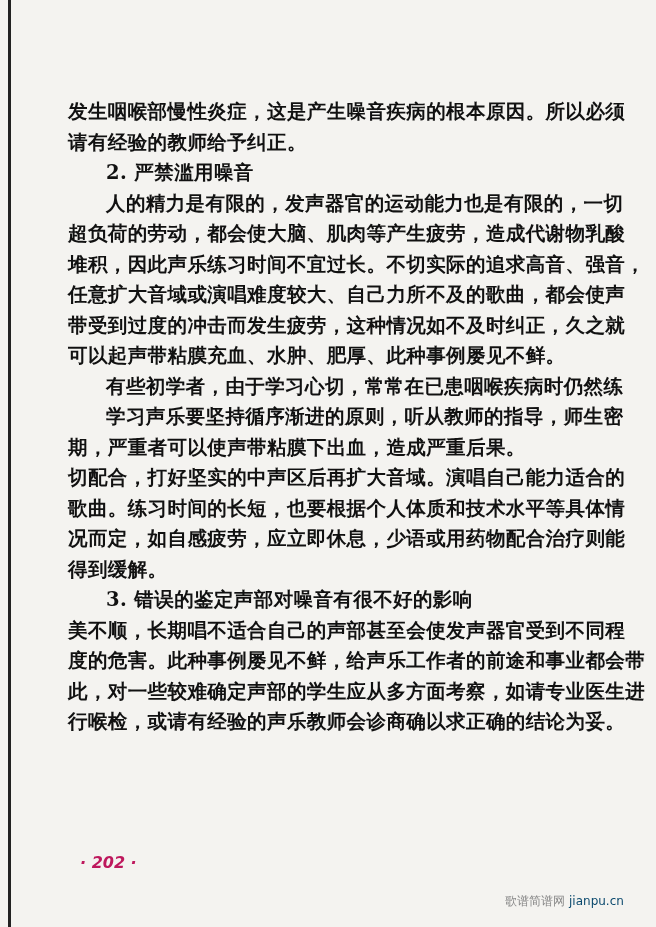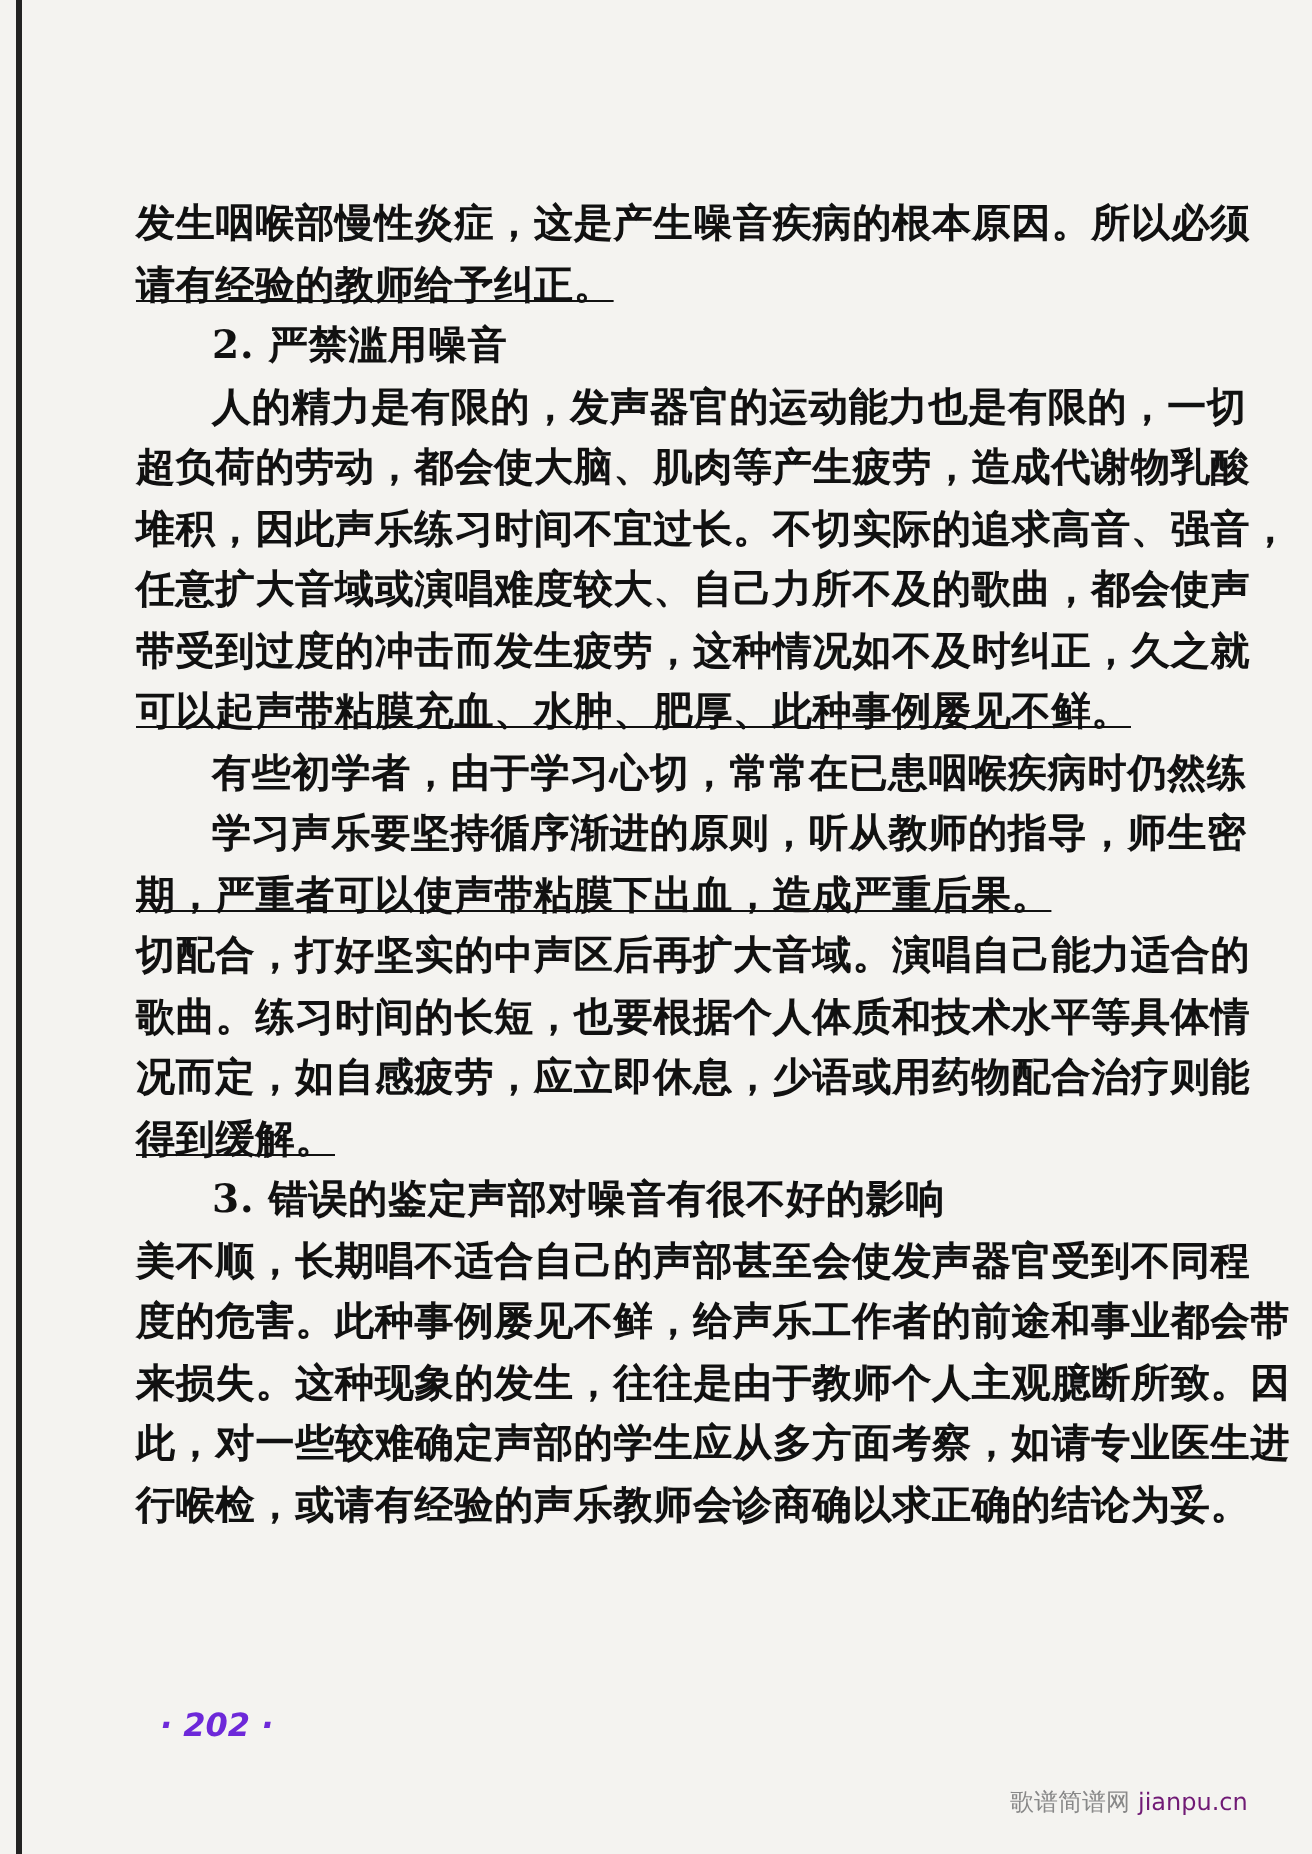--- a/index.html
+++ b/index.html
@@ -18,33 +18,33 @@
     .page {
       position: absolute; left: 68px; top: 97px; width: 505px;
     }
     .line {
       height: 30.5px; line-height: 30.5px;
       font-size: 19.5px; font-weight: bold;
       white-space: nowrap;
       letter-spacing: 0.4px;
       text-align: justify; text-align-last: justify;
     }
-    .line.last { text-align-last: left; text-decoration: underline; }
+    .line.last { text-align-last: left; }
     .line.indent { padding-left: 38px; }
     .heading { text-align-last: left; padding-left: 38px; }
     .page-number {
       position: absolute; left: 80px; top: 853px;
       font-family: "DejaVu Sans", sans-serif; font-weight: bold; font-style: italic;
-      font-size: 16px; color: #6d28d9;
+      font-size: 16px; color: #be185d;
     }
     .watermark {
       position: absolute; left: 505px; top: 893px;
       font-family: "DejaVu Sans", sans-serif; font-size: 12px; color: #888;
     }
-    .watermark .latin { color: #701a75; margin-left: 4px; }
+    .watermark .latin { color: #0c4a6e; margin-left: 4px; }
   </style>
 </head>
 <body>
 
 <div class="left-border"></div>
 
 <div class="page" id="page">
     <div class="line">发生咽喉部慢性炎症，这是产生噪音疾病的根本原因。所以必须</div>
     <div class="line last">请有经验的教师给予纠正。</div>
     <div class="line heading">2. 严禁滥用噪音</div>
@@ -57,21 +57,20 @@
     <div class="line indent">有些初学者，由于学习心切，常常在已患咽喉疾病时仍然练</div>
     <div class="line indent">学习声乐要坚持循序渐进的原则，听从教师的指导，师生密</div>
     <div class="line last">期，严重者可以使声带粘膜下出血，造成严重后果。</div>
     <div class="line">切配合，打好坚实的中声区后再扩大音域。演唱自己能力适合的</div>
     <div class="line">歌曲。练习时间的长短，也要根据个人体质和技术水平等具体情</div>
     <div class="line">况而定，如自感疲劳，应立即休息，少语或用药物配合治疗则能</div>
     <div class="line last">得到缓解。</div>
     <div class="line heading">3. 错误的鉴定声部对噪音有很不好的影响</div>
     <div class="line">美不顺，长期唱不适合自己的声部甚至会使发声器官受到不同程</div>
     <div class="line">度的危害。此种事例屡见不鲜，给声乐工作者的前途和事业都会带</div>
-    <div class="line">来损失。这种现象的发生，往往是由于教师个人主观臆断所致。因</div>
     <div class="line">此，对一些较难确定声部的学生应从多方面考察，如请专业医生进</div>
     <div class="line">行喉检，或请有经验的声乐教师会诊商确以求正确的结论为妥。</div>
   </div>
 
 <div class="page-number">· 202 ·</div>
 
 <div class="watermark">
   <span>歌谱简谱网</span><span class="latin">jianpu.cn</span>
 </div>
 

